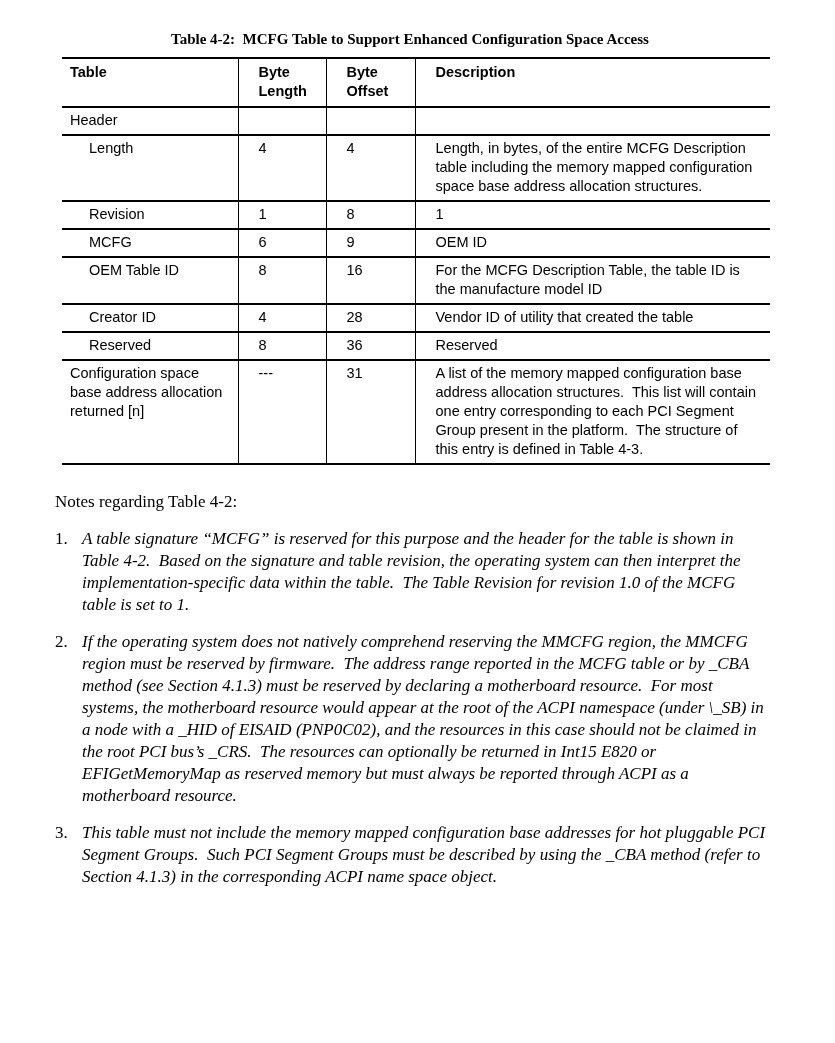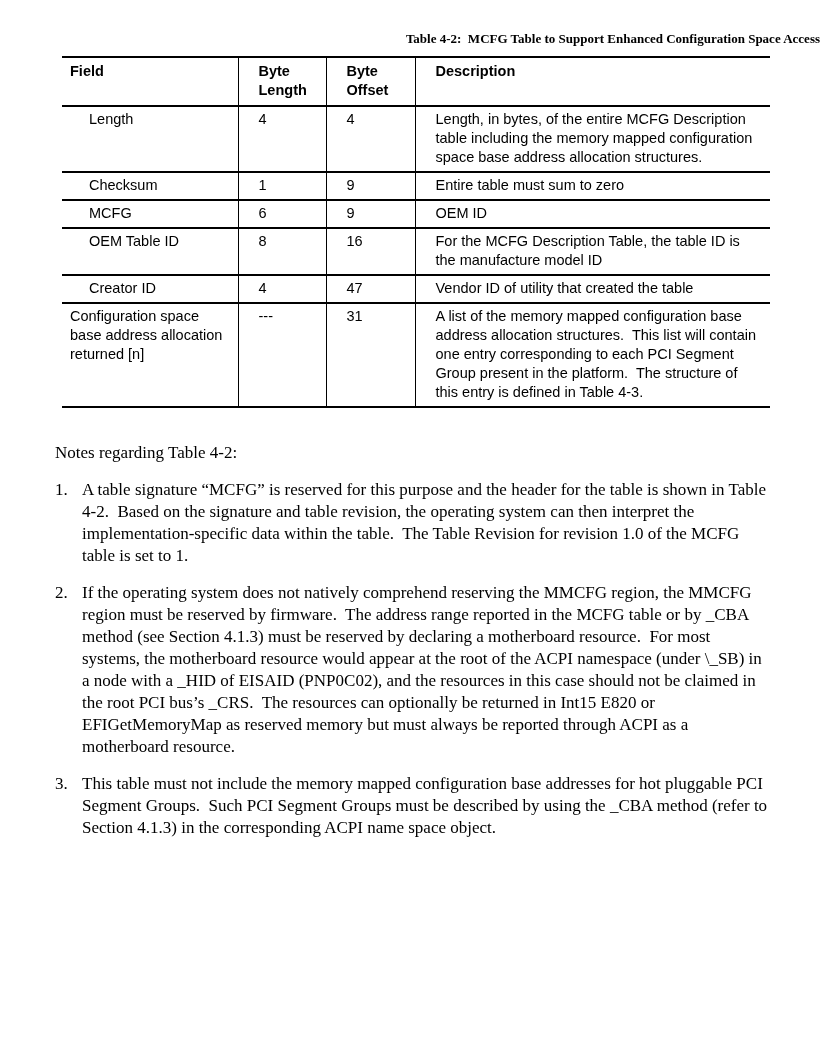--- a/index.html
+++ b/index.html
@@ -13,24 +13,24 @@
     width: 835px;
     height: 1043px;
     background: #ffffff;
     overflow: hidden;
     font-family: "Liberation Serif", serif;
   }
   .title {
     margin-top: 31px;
     margin-bottom: 9px;
     width: 820px;
-    text-align: right;
+    text-align: center;
     font-family: "Liberation Serif", serif;
     font-weight: bold;
-    font-size: 13px;
+    font-size: 15px;
     white-space: pre-wrap;
   }
   table.spec {
     border-collapse: collapse;
     table-layout: fixed;
     margin-left: 62px;
     width: 708px;
     font-family: "Liberation Sans", sans-serif;
     font-size: 14.5px;
     line-height: 19px;
@@ -65,90 +65,103 @@
     white-space: pre-wrap;
   }
   .notes {
     margin-left: 55px;
     margin-right: 50px;
     font-family: "Liberation Serif", serif;
     font-size: 17px;
     line-height: 22px;
   }
   .notes-heading {
-    margin-top: 34px;
+    margin-top: 26px;
     margin-bottom: 15px;
     white-space: pre-wrap;
   }
   .note-item {
     display: flex;
     margin-bottom: 15px;
   }
   .note-number {
     width: 27px;
     flex: 0 0 27px;
   }
   .note-text {
     width: 690px;
     flex: 0 0 690px;
     white-space: pre-wrap;
+    font-style: italic;
   }
 </style>
 </head>
 <body>
 
 <div class="page">
 
   <div class="title">Table 4-2:  MCFG Table to Support Enhanced Configuration Space Access</div>
 
   <table class="spec">
     <colgroup>
       <col style="width:176px">
       <col style="width:88px">
       <col style="width:89px">
       <col style="width:355px">
     </colgroup>
     <tbody>
         <tr>
-      <th>Field</th>
+      <th>Table</th>
       <th>Byte
 Length</th>
       <th>Byte
 Offset</th>
       <th>Description</th>
+    </tr>
+    <tr>
+      <td class="field">Header</td>
+      <td class="num"></td>
+      <td class="num"></td>
+      <td class="desc"></td>
     </tr>
     <tr>
       <td class="field indent">Length</td>
       <td class="num">4</td>
       <td class="num">4</td>
       <td class="desc">Length, in bytes, of the entire MCFG Description table including the memory mapped configuration space base address allocation structures.</td>
     </tr>
     <tr>
-      <td class="field indent">Checksum</td>
+      <td class="field indent">Revision</td>
       <td class="num">1</td>
-      <td class="num">9</td>
-      <td class="desc">Entire table must sum to zero</td>
+      <td class="num">8</td>
+      <td class="desc">1</td>
     </tr>
     <tr>
       <td class="field indent">MCFG</td>
       <td class="num">6</td>
       <td class="num">9</td>
       <td class="desc">OEM ID</td>
     </tr>
     <tr>
       <td class="field indent">OEM Table ID</td>
       <td class="num">8</td>
       <td class="num">16</td>
       <td class="desc">For the MCFG Description Table, the table ID is the manufacture model ID</td>
     </tr>
     <tr>
       <td class="field indent">Creator ID</td>
       <td class="num">4</td>
-      <td class="num">47</td>
+      <td class="num">28</td>
       <td class="desc">Vendor ID of utility that created the table</td>
+    </tr>
+    <tr>
+      <td class="field indent">Reserved</td>
+      <td class="num">8</td>
+      <td class="num">36</td>
+      <td class="desc">Reserved</td>
     </tr>
     <tr>
       <td class="field">Configuration space base address allocation returned [n]</td>
       <td class="num">---</td>
       <td class="num">31</td>
       <td class="desc">A list of the memory mapped configuration base address allocation structures.  This list will contain one entry corresponding to each PCI Segment Group present in the platform.  The structure of this entry is defined in Table 4-3.</td>
     </tr>
   </tbody>
     </table>
 

